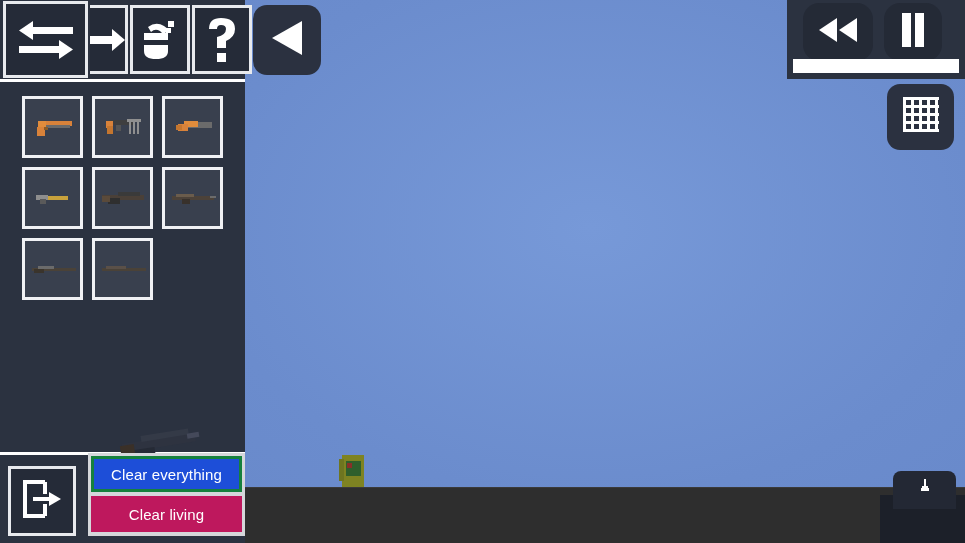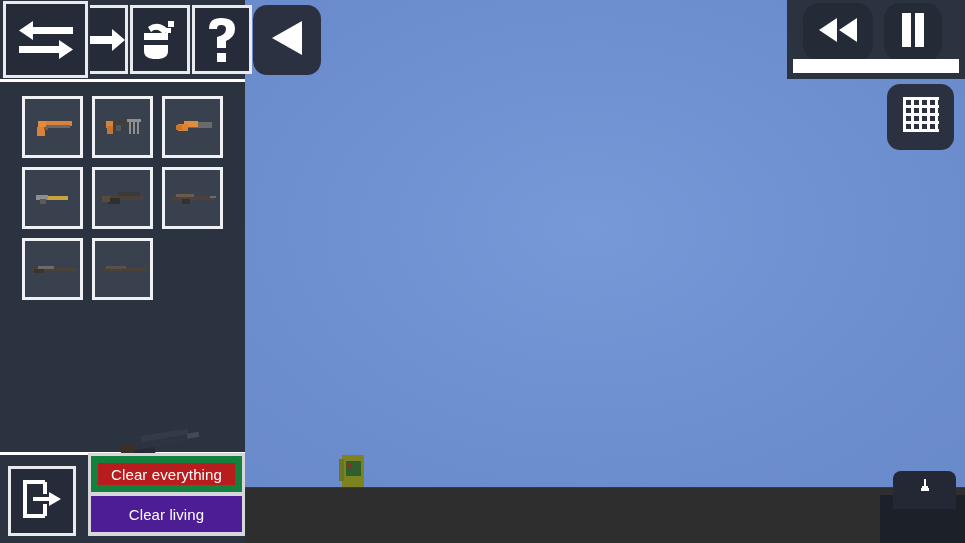--- a/index.html
+++ b/index.html
@@ -197,25 +197,25 @@
     height: 36px;
     background: #2f3442;
     color: #ffffff;
     font-size: 15px;
     display: flex;
     align-items: center;
     justify-content: center;
     letter-spacing: 0.1px;
   }
   .clear-btn.first {
-    background: #b91c1c;
-    border: 7px solid #15803d;
+    background: #1d4ed8;
+    border: 3px solid #15803d;
   }
   .clear-btn.second {
-    background: #4c1d95;
+    background: #be185d;
   }
 
   
   .round-btn {
     position: absolute;
     background: #2b3140;
     border-radius: 14px;
     display: flex;
     align-items: center;
     justify-content: center;

